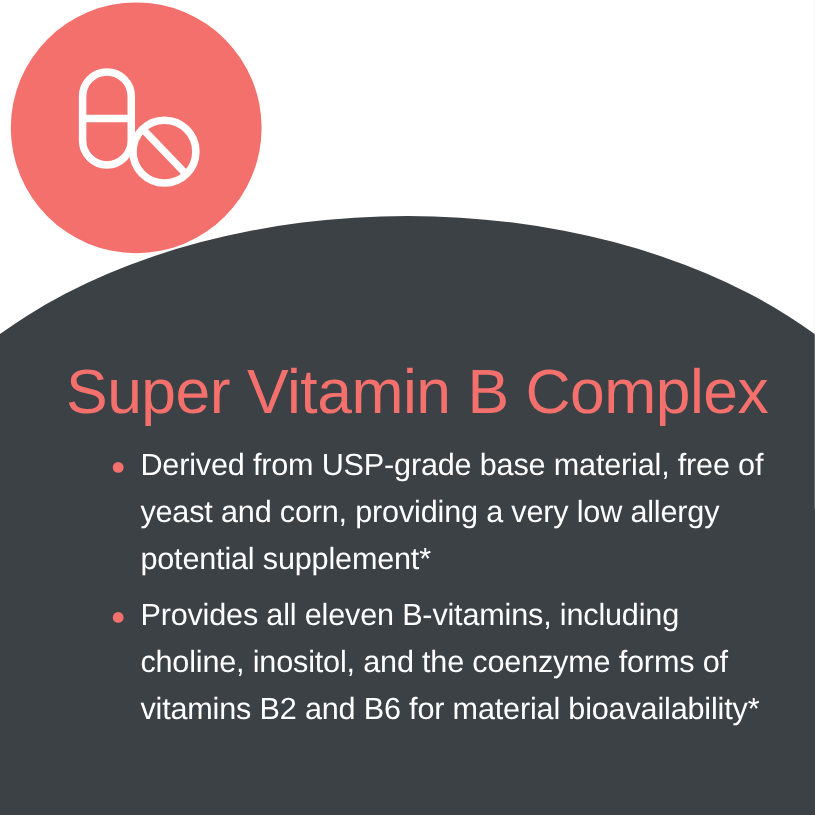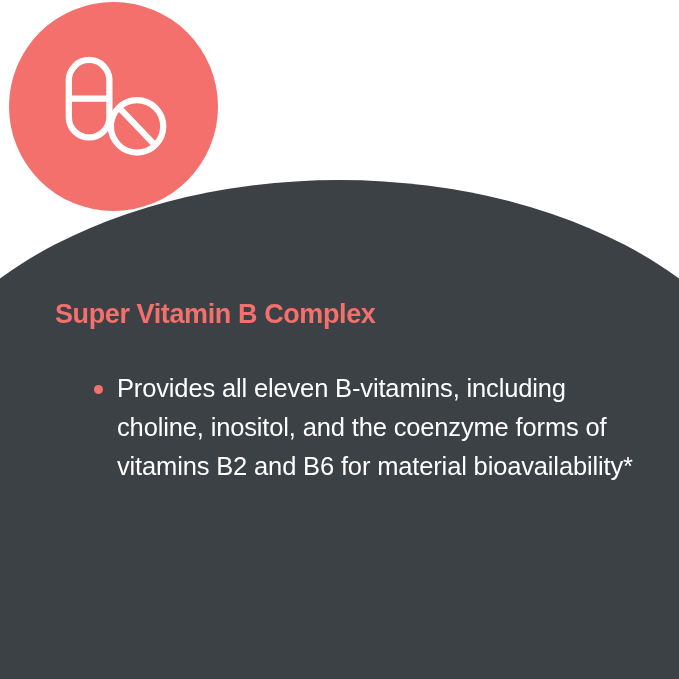--- a/index.html
+++ b/index.html
@@ -65,22 +65,22 @@
     z-index: 3;
     box-sizing: border-box;
     padding: 0 40px 0 55px;
   }
 
   #headline {
     position: absolute;
     left: 55px;
     top: 301px;
     margin: 0;
-    font-size: 27px;
-    font-weight: bold;
+    font-size: 52px;
+    font-weight: normal;
     letter-spacing: -0.4px;
     color: #f4706c;
     line-height: 1.0;
     white-space: nowrap;
   }
 
   #bullet-list {
     position: absolute;
     left: 88px;
     top: 369px;
@@ -131,18 +131,22 @@
     </span>
   </div>
 
   <div id="content">
 
     <h1 id="headline">Super Vitamin B Complex</h1>
 
     <ul id="bullet-list">
       <li class="bullet-item">
         <span class="bullet-dot"></span>
+        <span>Derived from USP-grade base material, free of yeast and corn, providing a very low allergy potential supplement*</span>
+      </li>
+      <li class="bullet-item">
+        <span class="bullet-dot"></span>
         <span>Provides all eleven B-vitamins, including choline, inositol, and the coenzyme forms of vitamins B2 and B6 for material bioavailability*</span>
       </li>
     </ul>
 
   </div>
 </div>
 
 </body></html>

